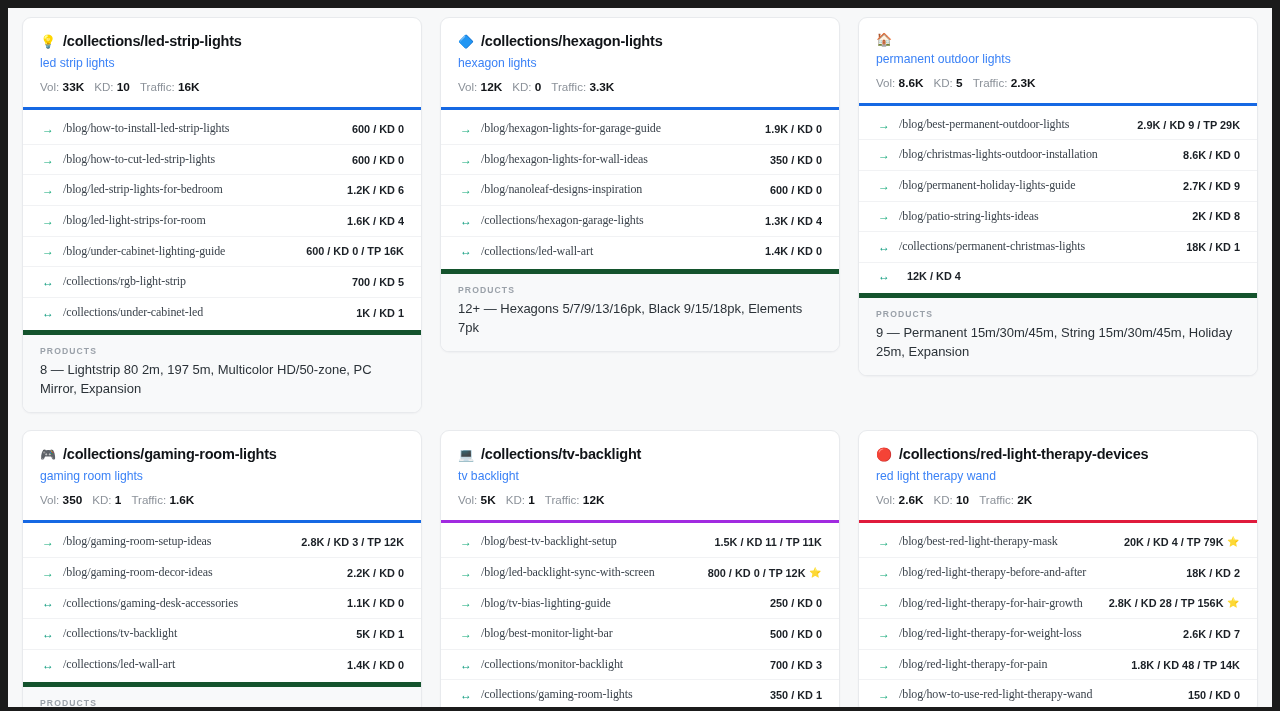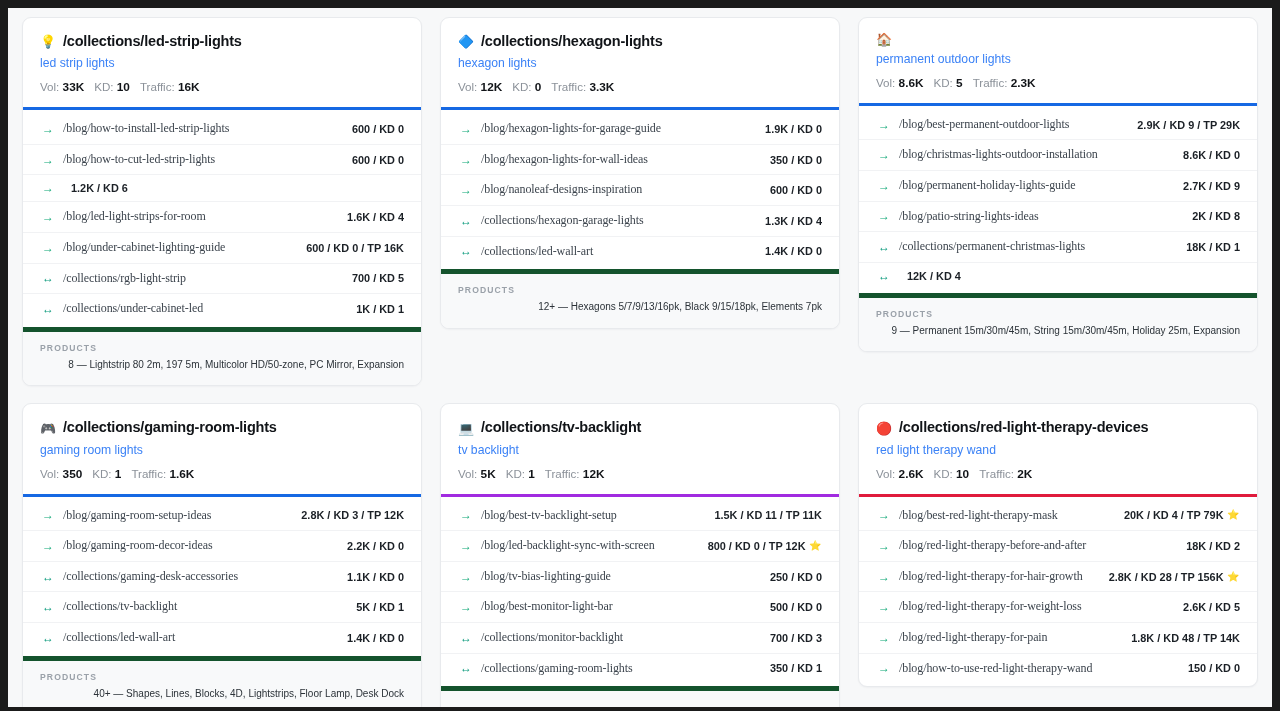--- a/index.html
+++ b/index.html
@@ -149,24 +149,23 @@
   .products-label {
     font-size: 8.6px;
     font-weight: bold;
     letter-spacing: 1.1px;
     color: #9aa1a9;
     text-transform: uppercase;
     margin-bottom: 5px;
   }
 
   .products-text {
-    font-size: 10px;
+    font-size: 13px;
     color: #2b3238;
     line-height: 1.45;
-    text-align: right;
   }
 </style>
 </head>
 <body>
 
 <div id="viewport">
   <div class="grid" id="cards-grid">
       <div class="card">
         <div class="card-header">
           <div class="card-title">
@@ -191,20 +190,21 @@
           </div>
           <div class="row">
             <span class="row-arrow">→</span>
             <span class="row-path">/blog/how-to-cut-led-strip-lights</span>
             <span class="row-stat">
               <span>600 / KD 0</span>
             </span>
           </div>
           <div class="row">
             <span class="row-arrow">→</span>
+            <span class="row-path">/blog/led-strip-lights-for-bedroom</span>
             <span class="row-stat">
               <span>1.2K / KD 6</span>
             </span>
           </div>
           <div class="row">
             <span class="row-arrow">→</span>
             <span class="row-path">/blog/led-light-strips-for-room</span>
             <span class="row-stat">
               <span>1.6K / KD 4</span>
             </span>
@@ -505,21 +505,21 @@
             <span class="row-path">/blog/red-light-therapy-for-hair-growth</span>
             <span class="row-stat">
               <span>2.8K / KD 28 / TP 156K</span>
               <span class="star">⭐</span>
             </span>
           </div>
           <div class="row">
             <span class="row-arrow">→</span>
             <span class="row-path">/blog/red-light-therapy-for-weight-loss</span>
             <span class="row-stat">
-              <span>2.6K / KD 5</span>
+              <span>2.6K / KD 7</span>
             </span>
           </div>
           <div class="row">
             <span class="row-arrow">→</span>
             <span class="row-path">/blog/red-light-therapy-for-pain</span>
             <span class="row-stat">
               <span>1.8K / KD 48 / TP 14K</span>
             </span>
           </div>
           <div class="row">

